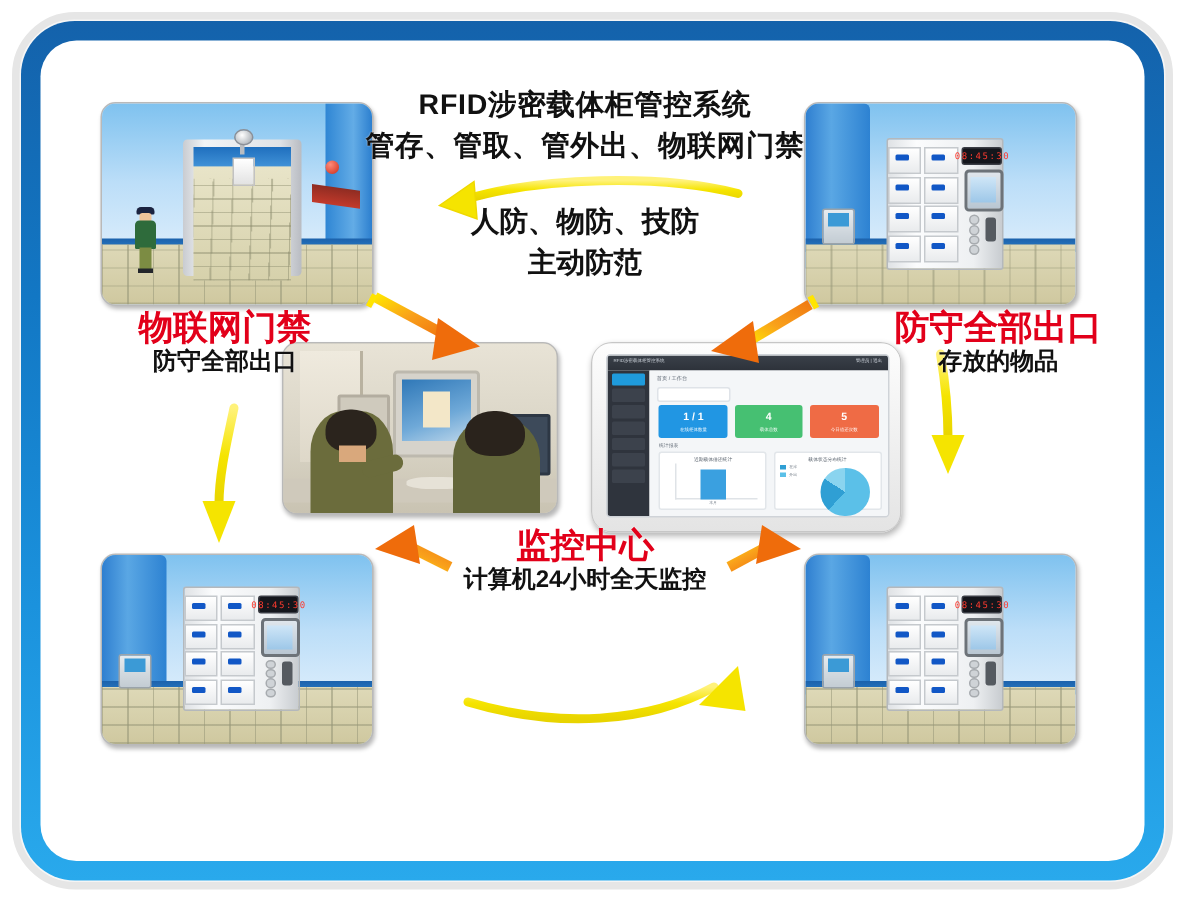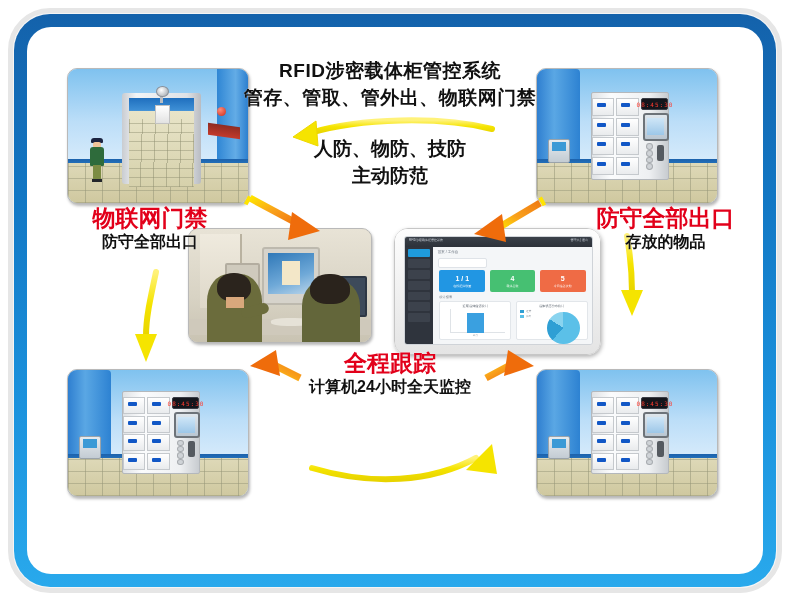--- a/index.html
+++ b/index.html
@@ -543,17 +543,17 @@
     <div class="hd lbl-red">物联网门禁</div>
     <div>防守全部出口</div>
   </div>
 
   <div class="txt lbl-right">
     <div class="hd lbl-red">防守全部出口</div>
     <div>存放的物品</div>
   </div>
 
   <div class="txt lbl-center">
-    <div class="hd lbl-red">全程跟踪</div>
+    <div class="hd lbl-red">监控中心</div>
     <div>计算机24小时全天监控</div>
   </div>
 
 </div>
 
 </body></html>

